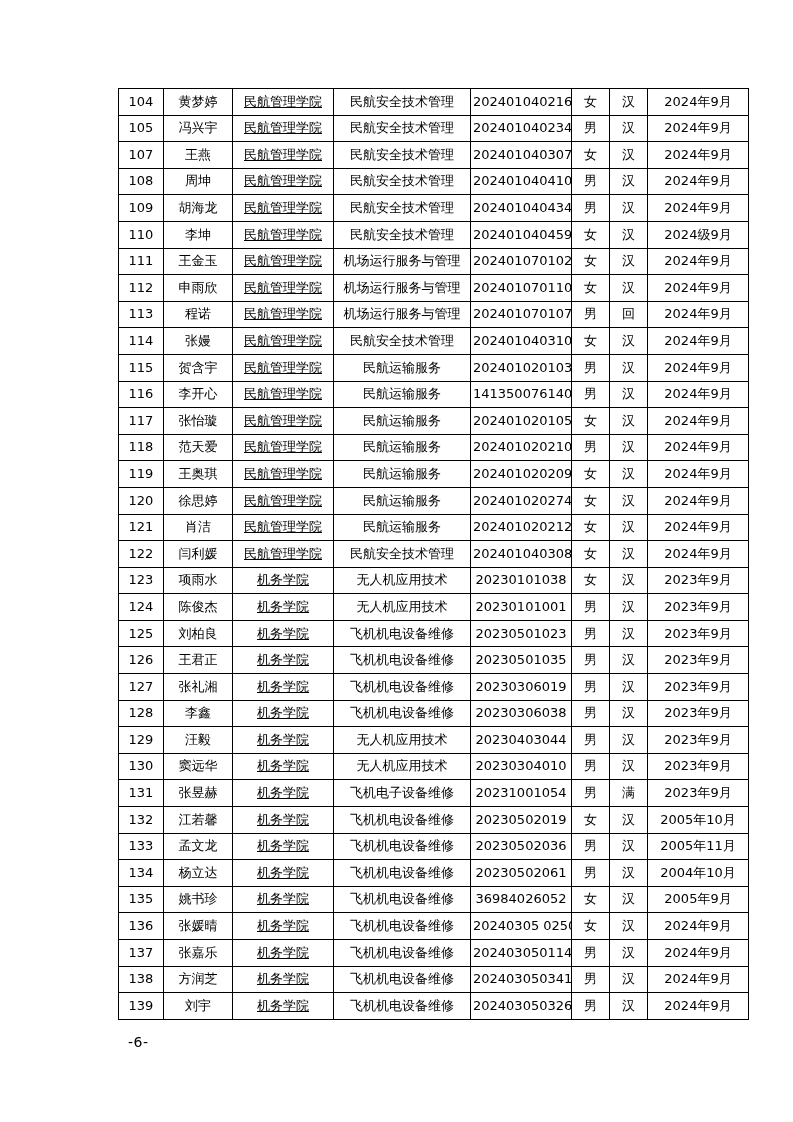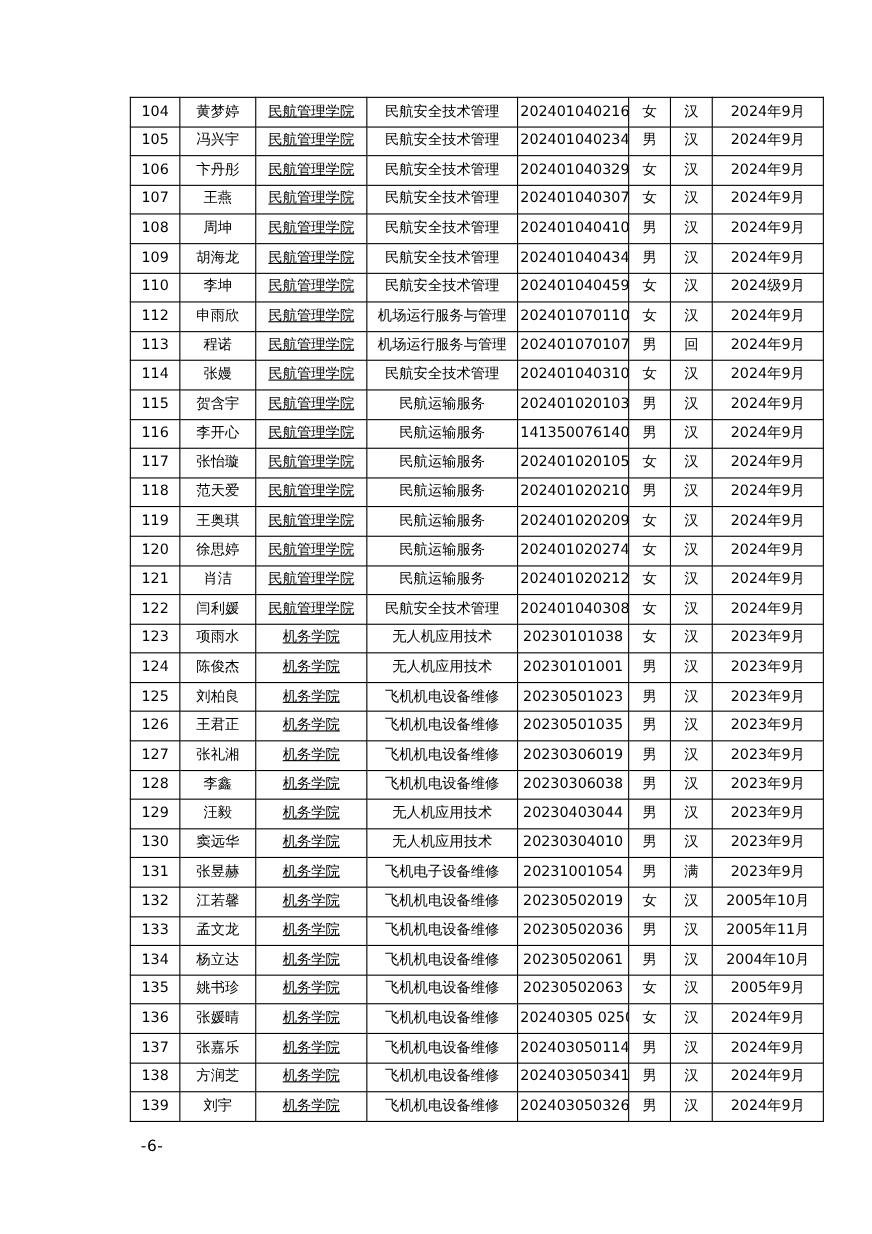--- a/index.html
+++ b/index.html
@@ -73,30 +73,20 @@
           <td class="c-index">105</td>
           <td class="c-name">冯兴宇</td>
           <td class="c-college">民航管理学院</td>
           <td class="c-major">民航安全技术管理</td>
           <td class="c-id">202401040234</td>
           <td class="c-gender">男</td>
           <td class="c-ethnic">汉</td>
           <td class="c-date">2024年9月</td>
         </tr>
         <tr>
-          <td class="c-index">106</td>
-          <td class="c-name">卞丹彤</td>
-          <td class="c-college">民航管理学院</td>
-          <td class="c-major">民航安全技术管理</td>
-          <td class="c-id">202401040329</td>
-          <td class="c-gender">女</td>
-          <td class="c-ethnic">汉</td>
-          <td class="c-date">2024年9月</td>
-        </tr>
-        <tr>
           <td class="c-index">107</td>
           <td class="c-name">王燕</td>
           <td class="c-college">民航管理学院</td>
           <td class="c-major">民航安全技术管理</td>
           <td class="c-id">202401040307</td>
           <td class="c-gender">女</td>
           <td class="c-ethnic">汉</td>
           <td class="c-date">2024年9月</td>
         </tr>
         <tr>
@@ -123,20 +113,30 @@
           <td class="c-index">110</td>
           <td class="c-name">李坤</td>
           <td class="c-college">民航管理学院</td>
           <td class="c-major">民航安全技术管理</td>
           <td class="c-id">202401040459</td>
           <td class="c-gender">女</td>
           <td class="c-ethnic">汉</td>
           <td class="c-date">2024级9月</td>
         </tr>
         <tr>
+          <td class="c-index">111</td>
+          <td class="c-name">王金玉</td>
+          <td class="c-college">民航管理学院</td>
+          <td class="c-major">机场运行服务与管理</td>
+          <td class="c-id">202401070102</td>
+          <td class="c-gender">女</td>
+          <td class="c-ethnic">汉</td>
+          <td class="c-date">2024年9月</td>
+        </tr>
+        <tr>
           <td class="c-index">112</td>
           <td class="c-name">申雨欣</td>
           <td class="c-college">民航管理学院</td>
           <td class="c-major">机场运行服务与管理</td>
           <td class="c-id">202401070110</td>
           <td class="c-gender">女</td>
           <td class="c-ethnic">汉</td>
           <td class="c-date">2024年9月</td>
         </tr>
         <tr>
@@ -357,21 +357,21 @@
           <td class="c-id">20230502061</td>
           <td class="c-gender">男</td>
           <td class="c-ethnic">汉</td>
           <td class="c-date">2004年10月</td>
         </tr>
         <tr>
           <td class="c-index">135</td>
           <td class="c-name">姚书珍</td>
           <td class="c-college">机务学院</td>
           <td class="c-major">飞机机电设备维修</td>
-          <td class="c-id">20230502063</td>
+          <td class="c-id">36984026052</td>
           <td class="c-gender">女</td>
           <td class="c-ethnic">汉</td>
           <td class="c-date">2005年9月</td>
         </tr>
         <tr>
           <td class="c-index">136</td>
           <td class="c-name">张媛晴</td>
           <td class="c-college">机务学院</td>
           <td class="c-major">飞机机电设备维修</td>
           <td class="c-id">20240305 0250</td>

